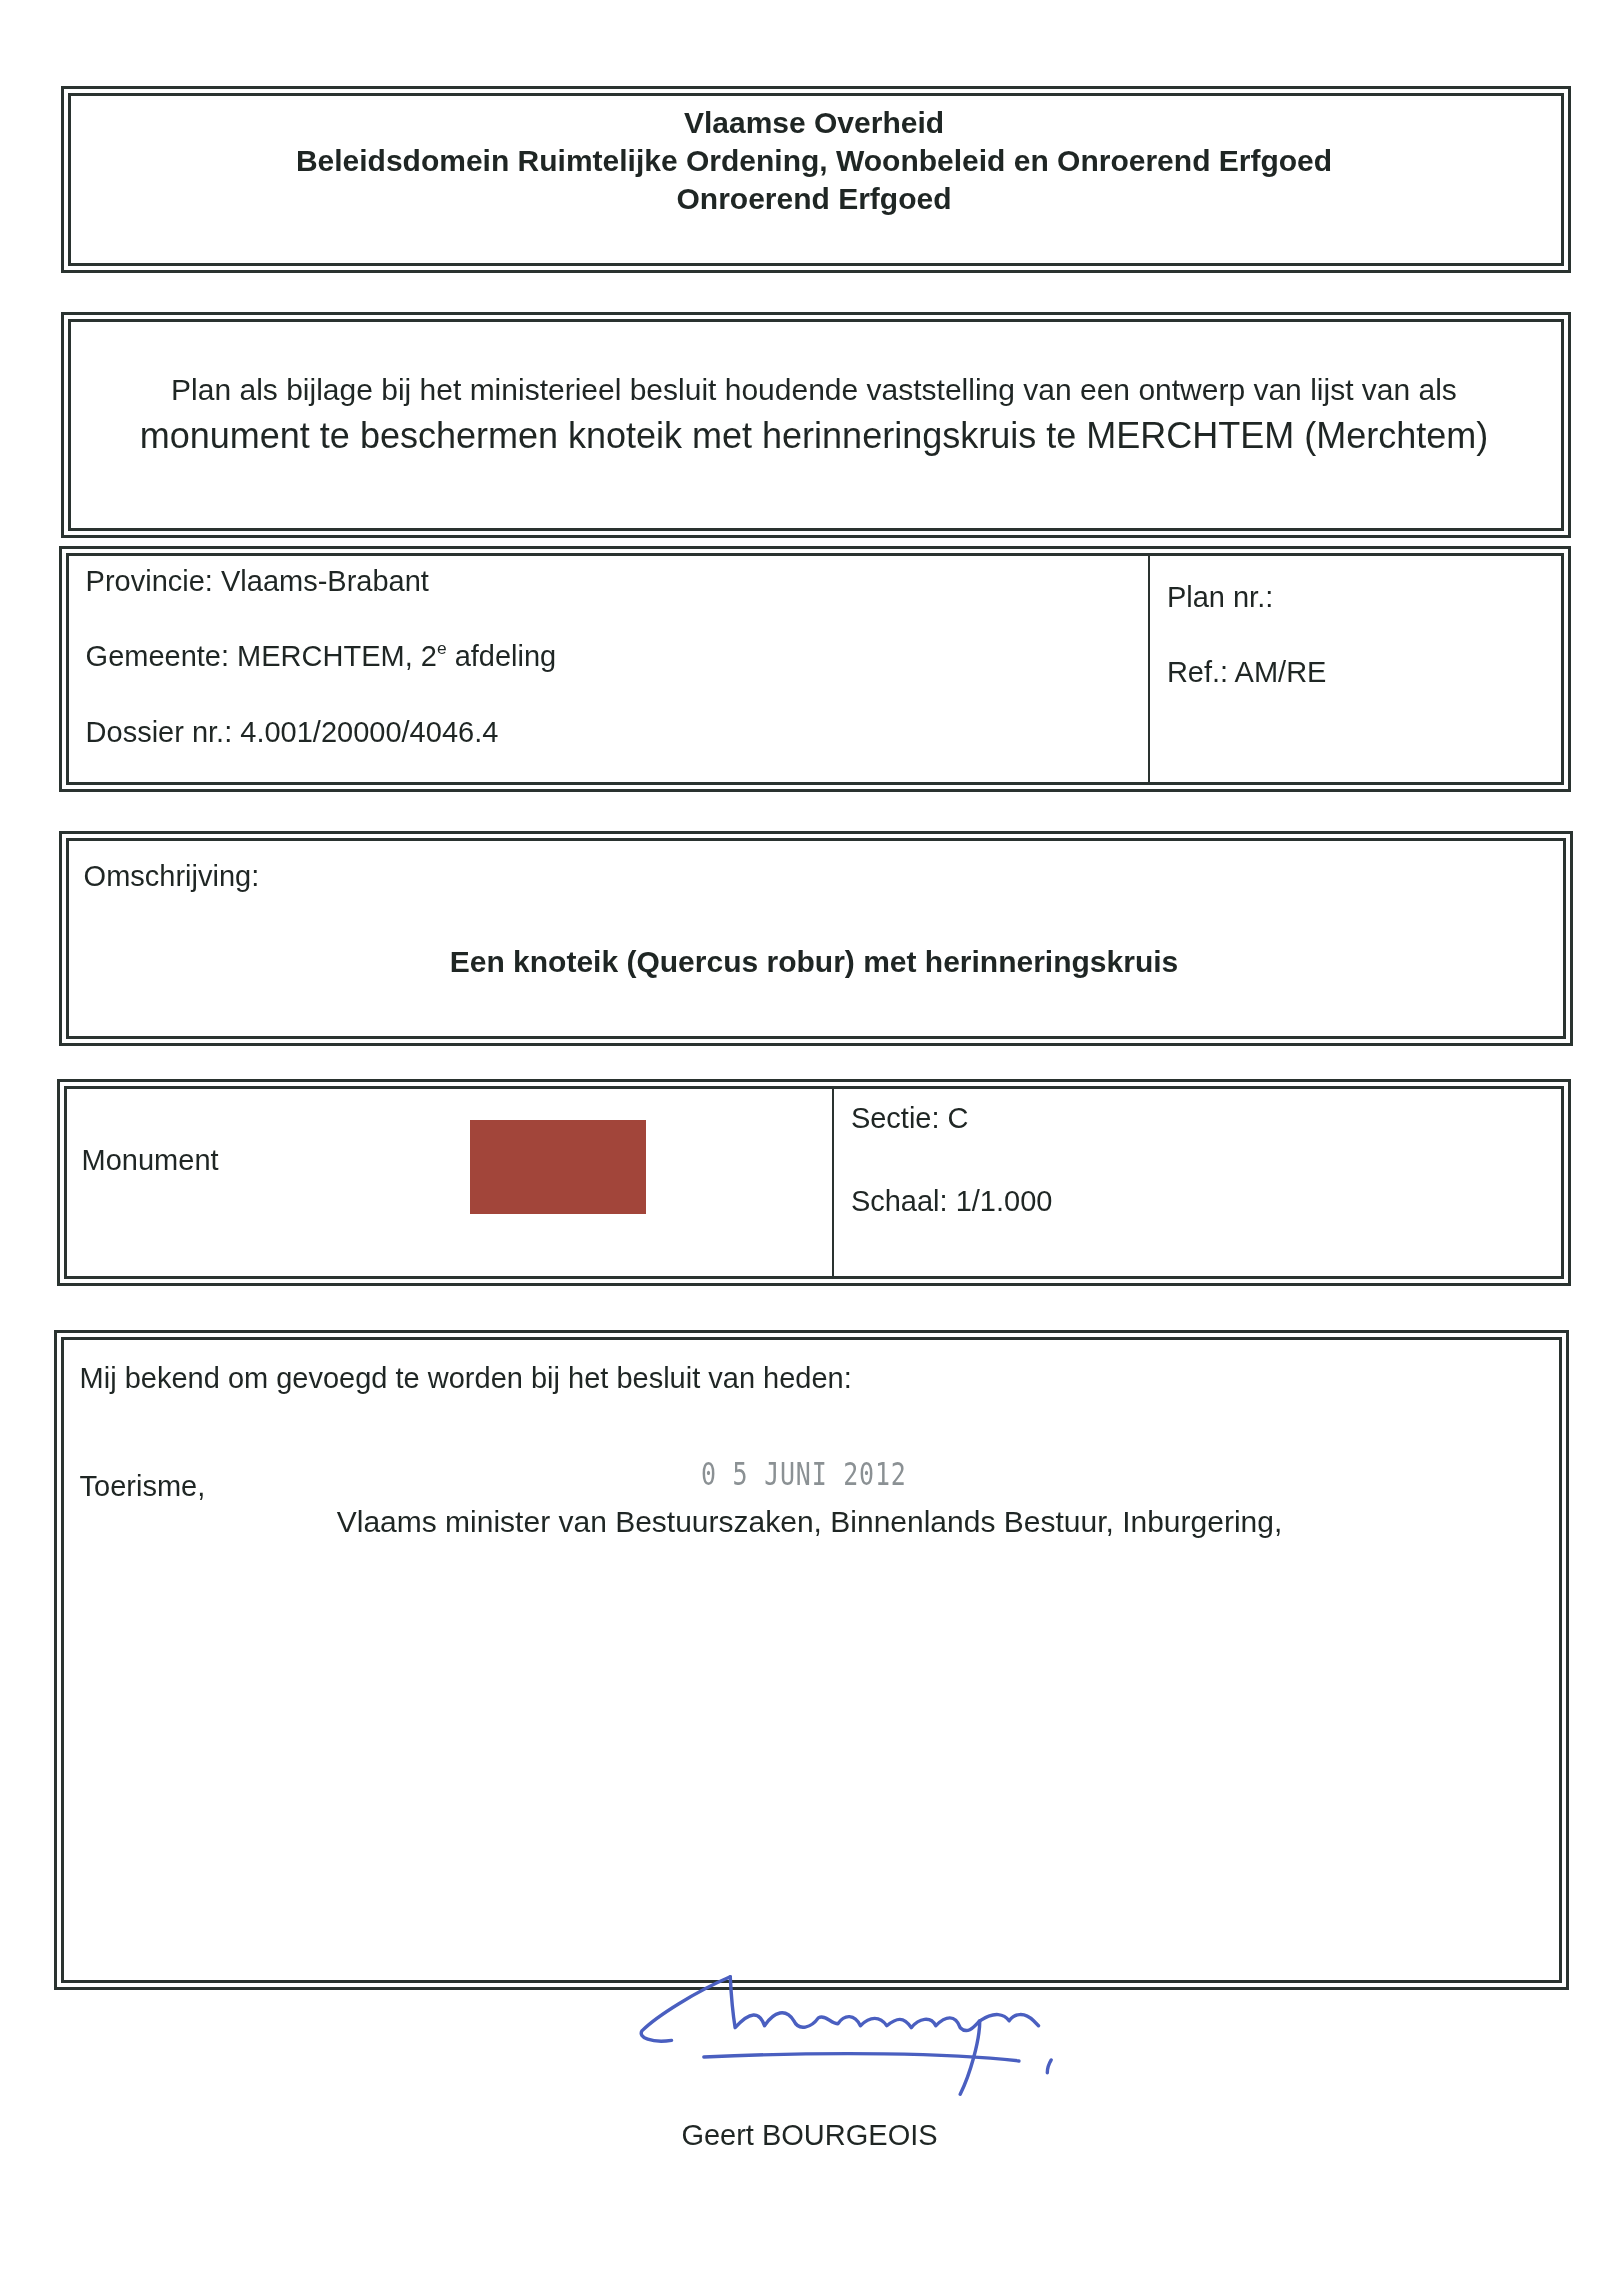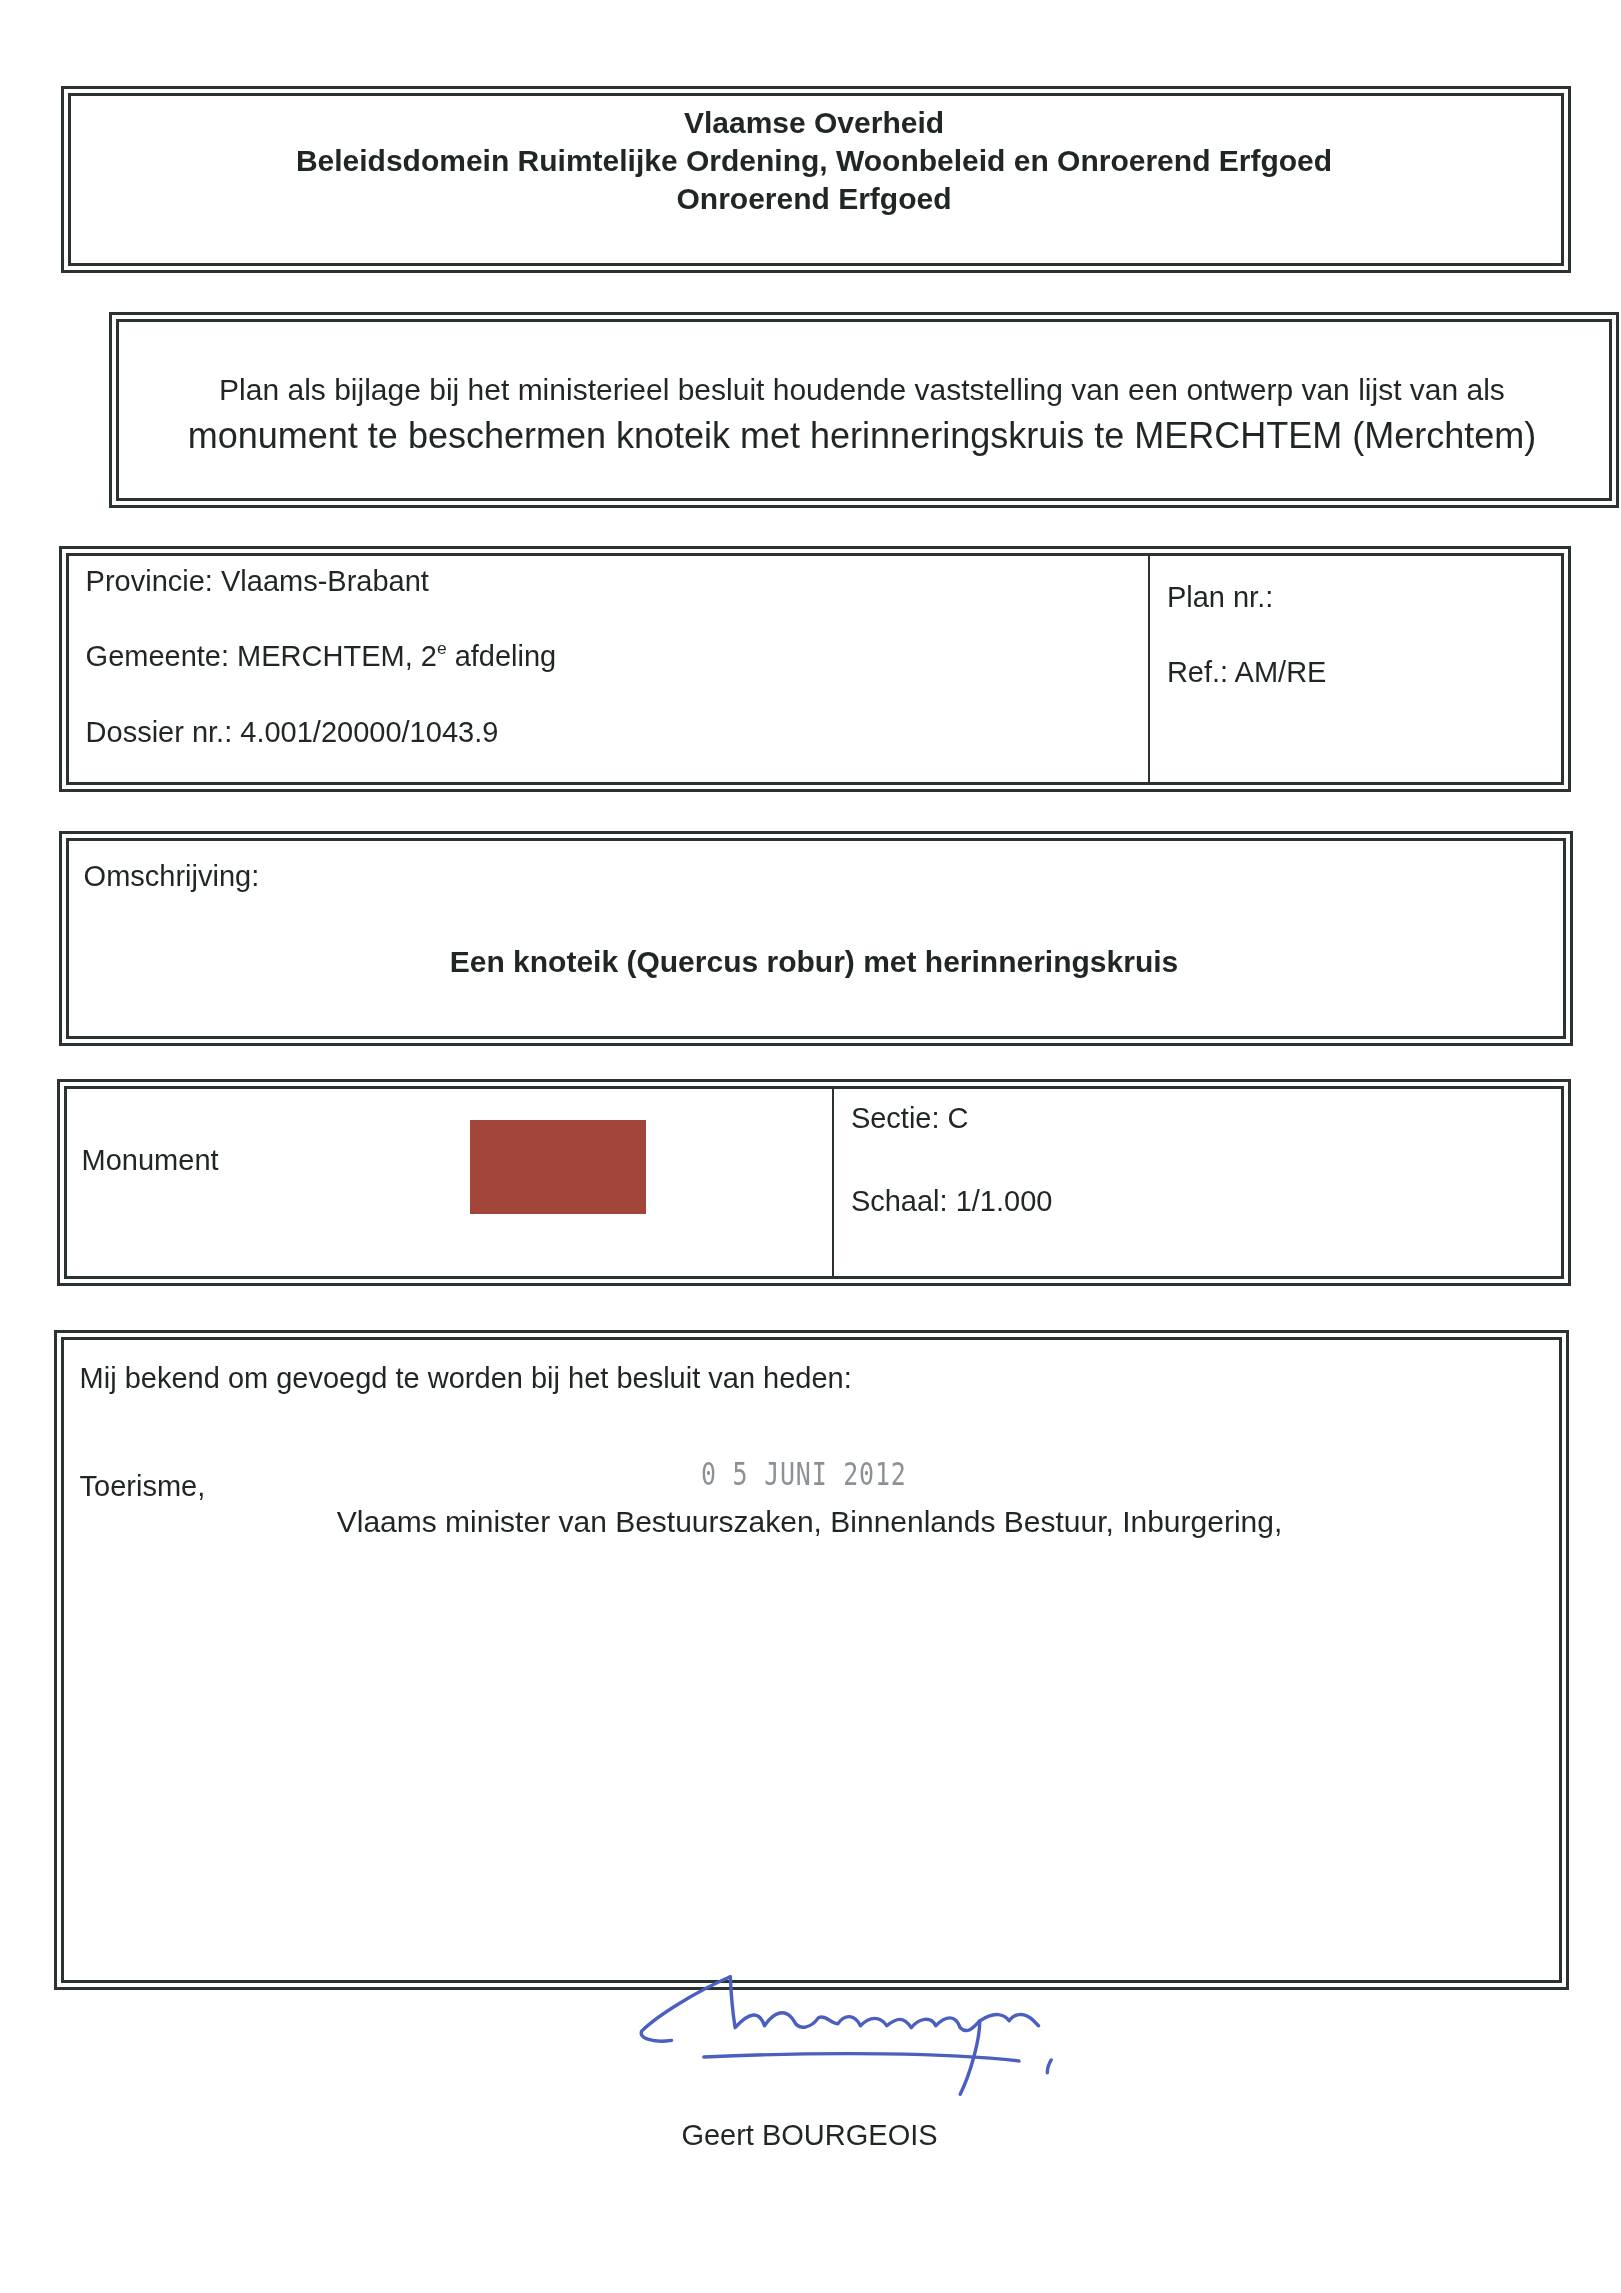--- a/index.html
+++ b/index.html
@@ -36,34 +36,34 @@
 <body>
 
 <div class="box" style="left:61px; top:86px; width:1510px; height:187px;">
   <div class="inner">
     <div class="center-line bold" style="top:9.8px; font-size:30px;">Vlaamse Overheid</div>
     <div class="center-line bold" style="top:48px; font-size:30px;">Beleidsdomein Ruimtelijke Ordening, Woonbeleid en Onroerend Erfgoed</div>
     <div class="center-line bold" style="top:86px; font-size:30px;">Onroerend Erfgoed</div>
   </div>
 </div>
 
-<div class="box" style="left:61px; top:312px; width:1510px; height:196px;margin-left:48px;">
+<div class="box" style="left:61px; top:312px; width:1510px; height:226px;">
   <div class="inner">
     <div class="center-line t30" style="top:51px; font-size:30px;">Plan als bijlage bij het ministerieel besluit houdende vaststelling van een ontwerp van lijst van als</div>
     <div class="center-line t30" style="top:93px; font-size:36px;">monument te beschermen knoteik met herinneringskruis te MERCHTEM (Merchtem)</div>
   </div>
 </div>
 
 <div class="box" style="left:59px; top:546px; width:1512px; height:246px;">
   <div class="inner">
     <div class="abs t30" style="left:16.7px; top:8.8px;">Provincie: Vlaams-Brabant</div>
     <div class="abs t30" style="left:16.7px; top:84px;">
       <span>Gemeente: MERCHTEM, 2</span><sup>e</sup><span> afdeling</span>
     </div>
-    <div class="abs t30" style="left:16.7px; top:160px;">Dossier nr.: 4.001/20000/1043.9</div>
+    <div class="abs t30" style="left:16.7px; top:160px;">Dossier nr.: 4.001/20000/4046.4</div>
     <div class="vdiv" style="left:1079px;"></div>
     <div class="abs t30" style="left:1098px; top:25.5px;">Plan nr.:</div>
     <div class="abs t30" style="left:1098px; top:100px;">Ref.: AM/RE</div>
   </div>
 </div>
 
 <div class="box" style="left:59px; top:831px; width:1514px; height:215px;">
   <div class="inner">
     <div class="abs t30" style="left:14.7px; top:19.6px;">Omschrijving:</div>
     <div class="center-line bold" style="top:104px; font-size:30px;">Een knoteik (Quercus robur) met herinneringskruis</div>

